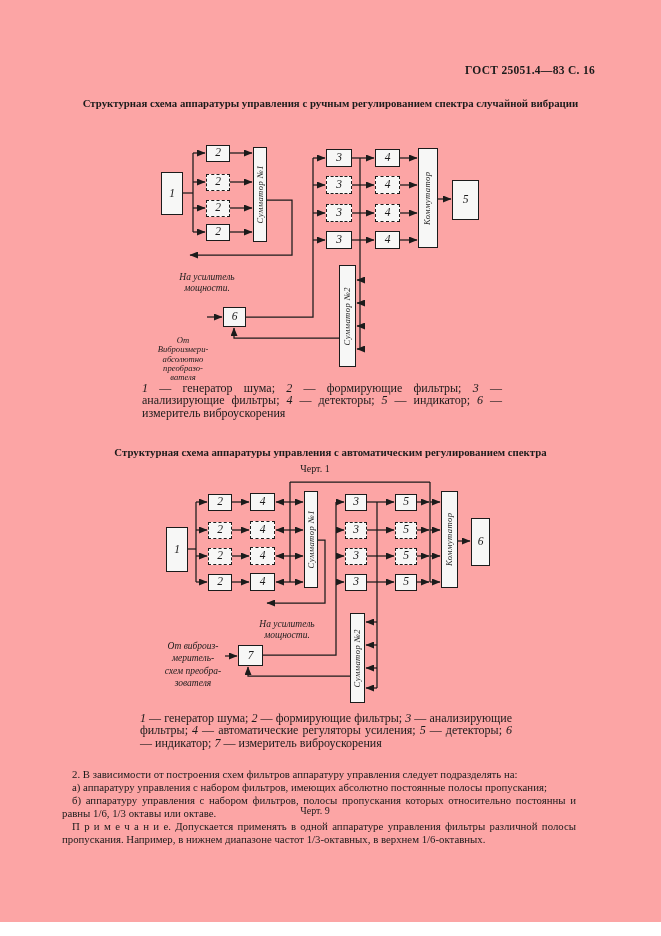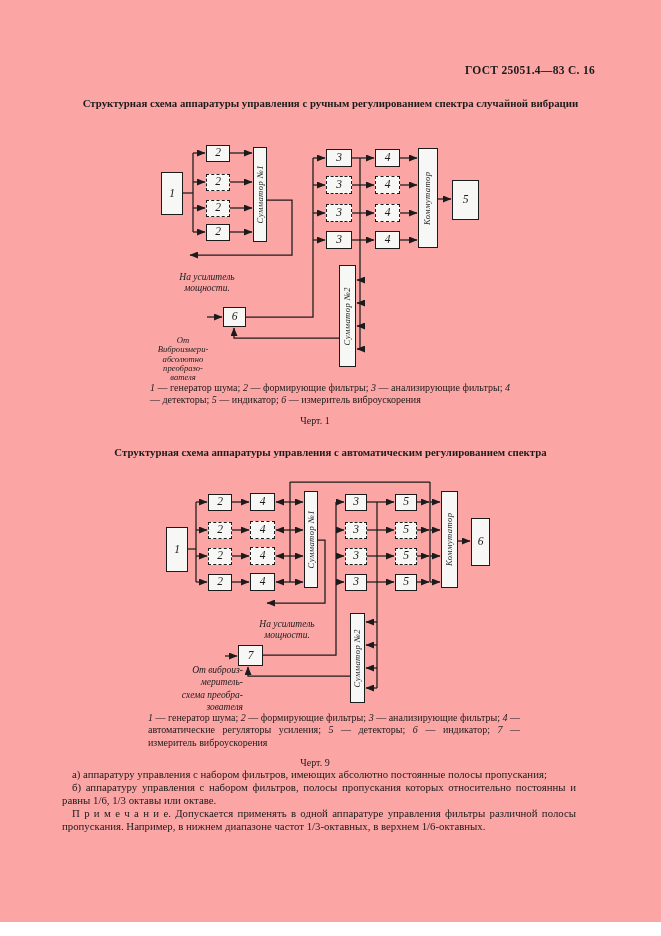--- a/index.html
+++ b/index.html
@@ -23,24 +23,24 @@
     border:1.4px solid #1b1b1b;background:#f7f7f6;
     display:flex;align-items:center;justify-content:center;
     font-style:italic;font-size:11.5px;line-height:1;
   }
   .blk.d{border-style:dashed;}
   .vblk span{display:inline-block;transform:rotate(-90deg);white-space:nowrap;
     font-style:italic;font-size:8.6px;letter-spacing:.4px;}
   .hand{font-style:italic;position:absolute;}
   .lb-amp{width:78px;text-align:center;font-size:9.5px;line-height:10.5px;margin-top:12px;}
   .lb-tr1{left:145px;top:292px;width:76px;text-align:center;font-size:8.6px;line-height:9.3px;margin-top:44px;}
-  .lb-tr2{left:143px;top:640px;width:100px;text-align:right;font-size:9.5px;line-height:12.3px;margin-top:24px;}
-  .legend{font-size:10px;line-height:12.3px;text-align:justify;margin-left:8px;}
+  .lb-tr2{left:143px;top:640px;width:100px;text-align:center;font-size:9.5px;line-height:12.3px;}
+  .legend{font-size:12px;line-height:12.3px;text-align:justify;}
   .legend .ln{font-style:italic;}
-  .cap{left:95px;width:440px;text-align:center;font-size:10px;}
+  .cap{left:95px;width:440px;text-align:center;font-size:10px;margin-top:48px;}
   .bodytxt{left:62px;top:768px;width:514px;font-size:10.8px;line-height:12.9px;text-align:justify;}
   .bodytxt p{margin:0;text-indent:10px;}
 </style>
 </head>
 <body>
 
 <div class="page">
 
   <div class="abs hdr">ГОСТ 25051.4—83 С. 16</div>
 
@@ -278,28 +278,29 @@
       <span>Сумматор №2</span>
     </div>
 
   <div class="hand lb-amp" style="left:248px;top:607px;">
     <div>На усилитель</div>
     <div>мощности.</div>
   </div>
   <div class="hand lb-tr2">
     <div>От виброиз-</div>
     <div>меритель-</div>
-    <div>схема преобра-</div>
+    <div>схем преобра-</div>
     <div>зователя</div>
   </div>
 
   <div class="abs legend" style="left:140px;top:712px;width:372px;">
     <span class="ln">1</span><span> — генератор шума; </span><span class="ln">2</span><span> — формирующие фильтры; </span><span class="ln">3</span><span> — анализирующие фильтры; </span><span class="ln">4</span><span> — автоматические регуляторы усиления; </span><span class="ln">5</span><span> — детекторы; </span><span class="ln">6</span><span> — индикатор; </span><span class="ln">7</span><span> — измеритель виброускорения</span>
   </div>
   <div class="abs cap" style="top:757px;">Черт. 9</div>
 
   <div class="abs bodytxt">
+    <p>2. В зависимости от построения схем фильтров аппаратуру управления следует подразделять на:</p>
     <p>а) аппаратуру управления с набором фильтров, имеющих абсолютно постоянные полосы пропускания;</p>
     <p>б) аппаратуру управления с набором фильтров, полосы пропускания которых относительно постоянны и равны 1/6, 1/3 октавы или октаве.</p>
     <p>П р и м е ч а н и е. Допускается применять в одной аппаратуре управления фильтры различной полосы пропускания. Например, в нижнем диапазоне частот 1/3-октавных, в верхнем 1/6-октавных.</p>
   </div>
 
 </div>
 
 </body></html>

